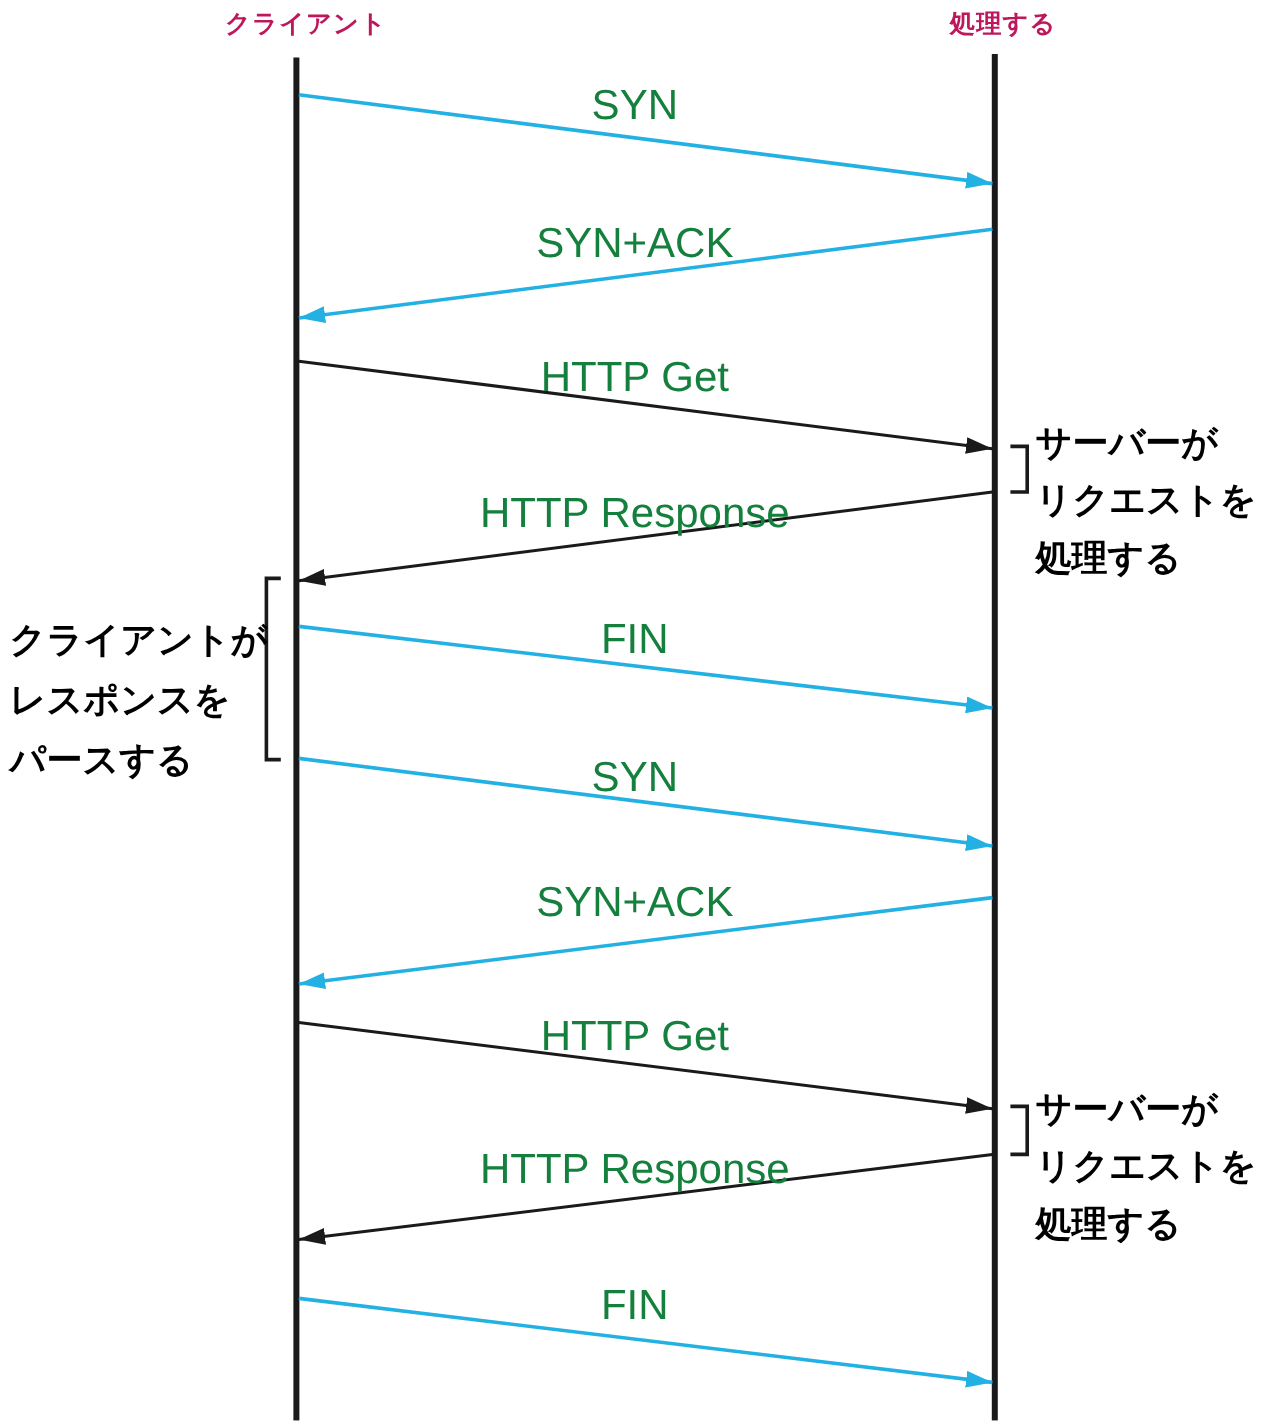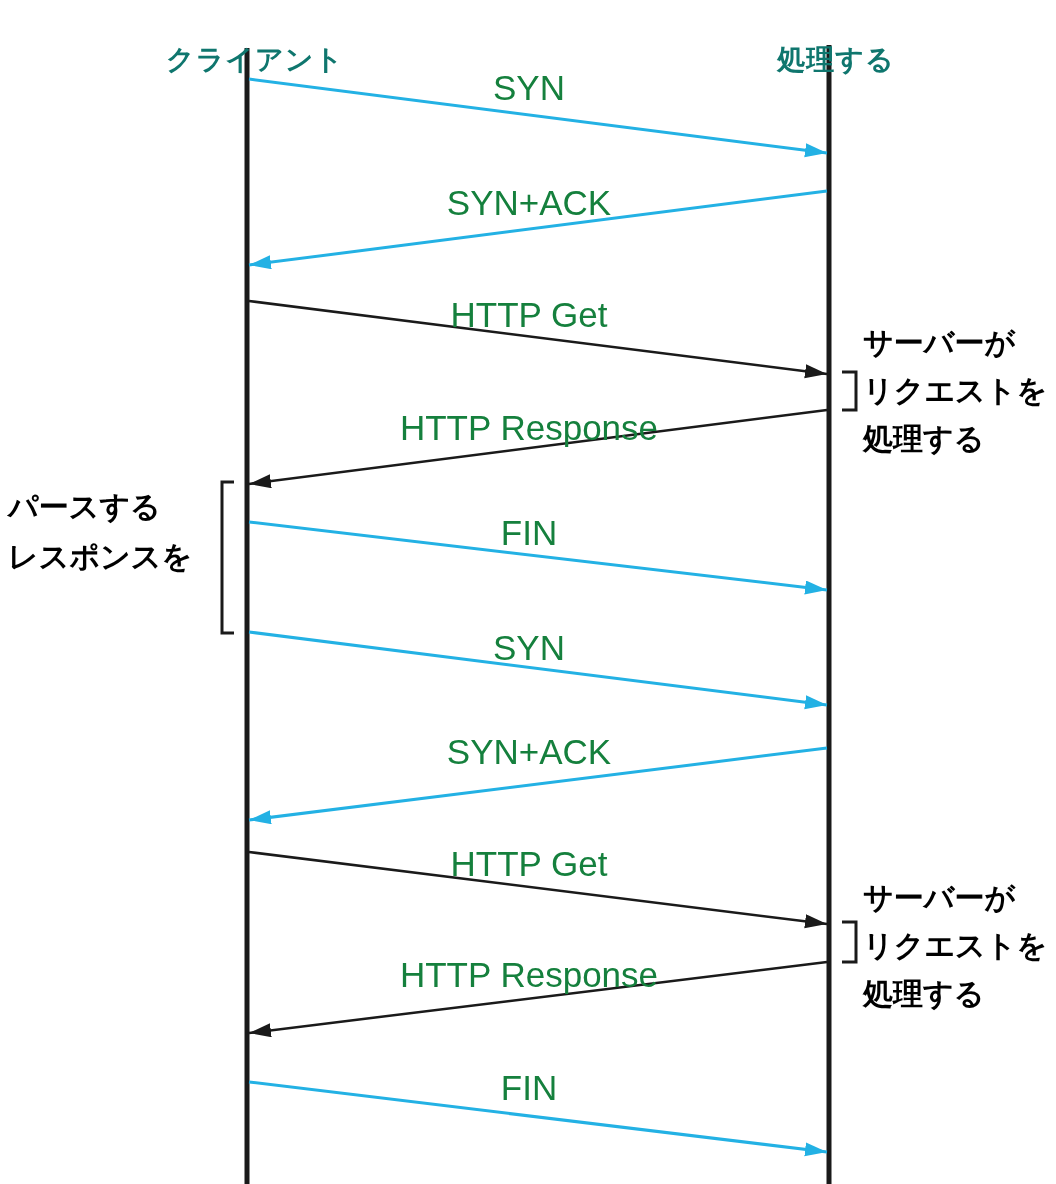--- a/index.html
+++ b/index.html
@@ -7,29 +7,29 @@
     position:relative;
     width:1056px;height:1184px;
     background:#ffffff;
     overflow:hidden;
     font-family:"Liberation Sans","DejaVu Sans",sans-serif;
   }
   #diagram-svg{position:absolute;left:0;top:0;}
   .actor-label{
     position:absolute;
     transform:translateX(-50%);
-    font-size:28px;font-weight:bold;color:#0f766e;
-    letter-spacing:1px;white-space:nowrap;margin-top:35px;
+    font-size:21px;font-weight:bold;color:#be185d;
+    letter-spacing:1px;white-space:nowrap;
   }
   .msg-label{
     position:absolute;
     transform:translate(-50%,-50%);
     font-size:35px;color:#15803d;white-space:nowrap;
   }
-  .note{position:absolute;font-size:30px;font-weight:bold;color:#000;}
+  .note{position:absolute;font-size:30px;font-weight:bold;color:#000;margin-top:27px;}
   .note .note-line{line-height:48px;white-space:nowrap;}
   #note-client .note-line{line-height:50px;}
 </style>
 </head>
 <body>
 
 <div id="stage">
 
   <svg id="diagram-svg" width="1056" height="1184" viewBox="0 0 1056 1184">
     <defs>
@@ -73,22 +73,23 @@
     <span class="msg-label" style="left: 529px; top: 428px;">HTTP Response</span>
     <span class="msg-label" style="left: 529px; top: 533px;">FIN</span>
     <span class="msg-label" style="left: 529px; top: 648px;">SYN</span>
     <span class="msg-label" style="left: 529px; top: 752px;">SYN+ACK</span>
     <span class="msg-label" style="left: 529px; top: 864px;">HTTP Get</span>
     <span class="msg-label" style="left: 529px; top: 975px;">HTTP Response</span>
     <span class="msg-label" style="left: 529px; top: 1088px;">FIN</span>
   </div>
 
   <div class="note" id="note-client" style="left:8px;top:482px;">
+    <div class="note-line">クライアントが</div>
+    <div class="note-line">レスポンスを</div>
     <div class="note-line">パースする</div>
-    <div class="note-line">レスポンスを</div>
   </div>
 
   <div class="note" id="note-server-1" style="left:863px;top:319px;">
     <div class="note-line">サーバーが</div>
     <div class="note-line">リクエストを</div>
     <div class="note-line">処理する</div>
   </div>
 
   <div class="note" id="note-server-2" style="left:863px;top:874px;">
     <div class="note-line">サーバーが</div>

